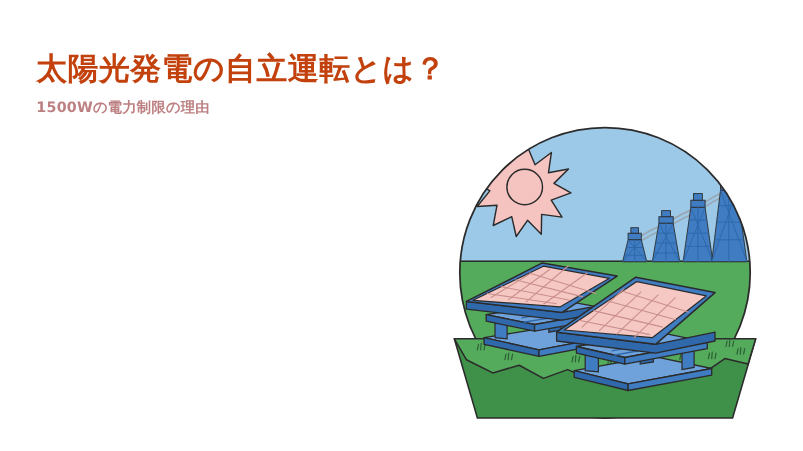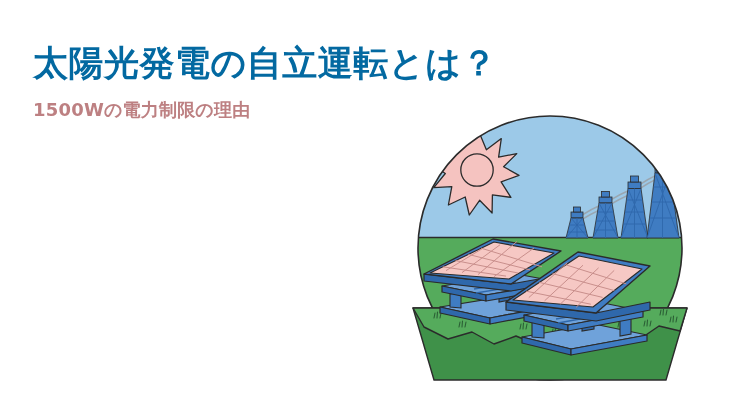--- a/index.html
+++ b/index.html
@@ -22,32 +22,32 @@
 
   
   #text-block {
     position: absolute;
     left: 33px;
     top: 46px;
     width: 380px;
   }
   #page-title {
     margin: 0;
-    font-family: Liberation Mono, monospace;
-    font-size: 35px;
+    font-family: Liberation Sans, sans-serif;
+    font-size: 28px;
     font-weight: 700;
     line-height: 1.18;
     letter-spacing: 0.5px;
-    color: #0369a1;
+    color: #c2410c;
     white-space: nowrap;
   }
   #page-subtitle {
     margin: 12px 0 0 0;
     font-family: "DejaVu Sans", "Liberation Sans", sans-serif;
-    font-size: 18px;
+    font-size: 13px;
     font-weight: 700;
     line-height: 1.2;
     letter-spacing: 0.2px;
     color: #bd8082;
     white-space: nowrap;
   }
 
   
   #illustration {
     position: absolute;

